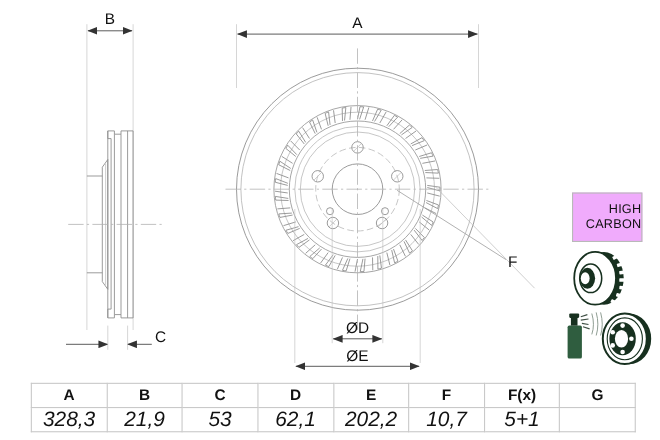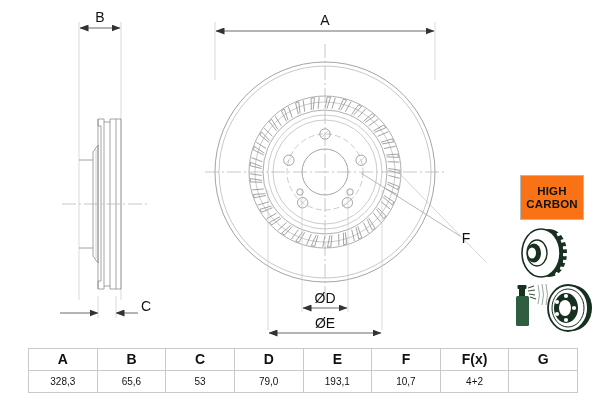--- a/index.html
+++ b/index.html
@@ -25,34 +25,34 @@
   #spec-table td{
     border:1px solid #c9c9c9;
     text-align:center;
     height:21px;
     padding:0;
     font-size:13.5px;
     color:#111;
     line-height:21px;
   }
   #spec-table tr.hdr td{font-weight:bold;font-size:14px;}
-  #spec-table tr.val td{font-weight:normal;font-size:10px;}
+  #spec-table tr.val td{font-weight:normal;font-size:19px;font-style:italic;}
 
   
   #hc-badge{
     position:absolute;
     left:520px; top:175px;
     width:62px; height:43px;
     border:1px solid #b9b9b9;
-    background:#f97316;
+    background:#f0abfc;
     display:flex;
     flex-direction:column;
-    align-items:center;
+    align-items:flex-end;
     justify-content:center;
-    font-weight:bold;
+    font-weight:normal;
     font-size:11.5px;
     color:#111;
     letter-spacing:0.2px;
     line-height:13px;
   }
 </style>
 </head>
 <body>
 
 <div id="stage">
@@ -342,24 +342,24 @@
         <td>B</td>
         <td>C</td>
         <td>D</td>
         <td>E</td>
         <td>F</td>
         <td>F(x)</td>
         <td>G</td>
       </tr>
       <tr class="val">
         <td>328,3</td>
-        <td>65,6</td>
+        <td>21,9</td>
         <td>53</td>
-        <td>79,0</td>
-        <td>193,1</td>
+        <td>62,1</td>
+        <td>202,2</td>
         <td>10,7</td>
-        <td>4+2</td>
+        <td>5+1</td>
         <td></td>
       </tr>
     </tbody>
   </table>
 
 </div>
 
 </body></html>

